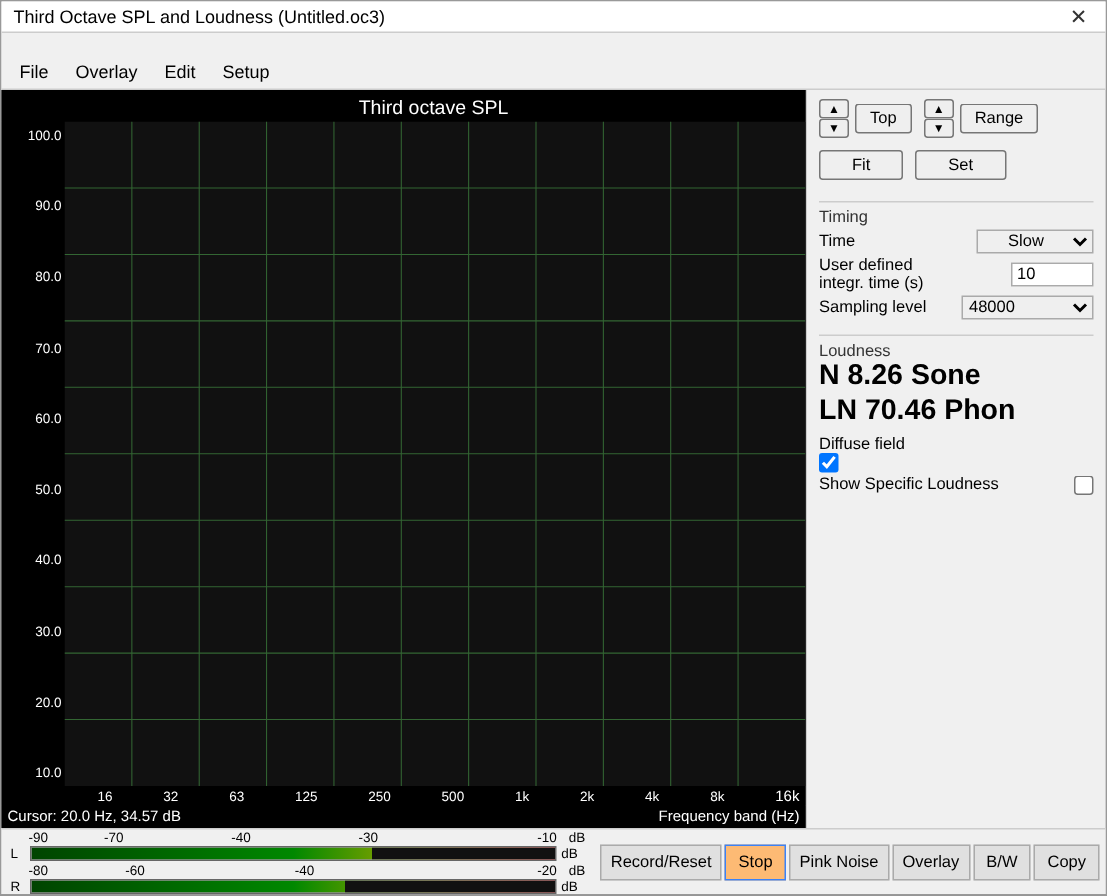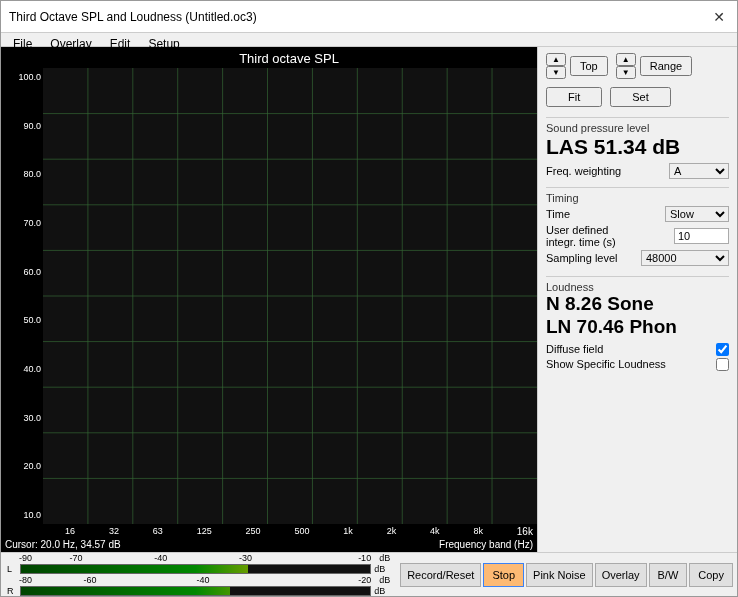--- a/index.html
+++ b/index.html
@@ -1,24 +1,24 @@
 <!DOCTYPE html>
 <html><head>
   <meta charset="utf-8">
   <style>
     * { margin: 0; padding: 0; box-sizing: border-box; }
     body { font-family: 'Segoe UI', Tahoma, Arial, sans-serif; font-size: 12px; background: #f0f0f0; width: 738px; height: 597px; overflow: hidden; }
     
     .window { width: 738px; height: 597px; background: #f0f0f0; border: 1px solid #999; display: flex; flex-direction: column; }
     
-    .title-bar { background: #fff; padding: 4px 8px; display: flex; align-items: center; justify-content: space-between; border-bottom: 1px solid #ccc; height: 32px; }
+    .title-bar { background: #fff; padding: 4px 8px; display: flex; align-items: center; justify-content: space-between; border-bottom: 1px solid #ccc; height: 21px; }
     .title-bar-text { font-size: 12px; color: #000; }
     .close-btn { width: 20px; height: 20px; display: flex; align-items: center; justify-content: center; cursor: pointer; font-size: 14px; color: #333; }
     
-    .menu-bar { display: flex; gap: 2px; padding: 2px 4px; background: #f0f0f0; border-bottom: 1px solid #ccc; height: 14px; align-items: flex-start; }
+    .menu-bar { display: flex; gap: 2px; padding: 2px 4px; background: #f0f0f0; border-bottom: 1px solid #ccc; height: 38px; align-items: flex-end; }
     .menu-item { padding: 2px 8px; cursor: pointer; font-size: 12px; }
     
     .main-content { display: flex; flex: 1; overflow: hidden; }
     
     .right-panel { width: 200px; background: #f0f0f0; padding: 6px 8px; display: flex; flex-direction: column; gap: 4px; border-left: 1px solid #ccc; overflow-y: auto; }
     
     .bottom-area { display: flex; align-items: center; height: 44px; background: #f0f0f0; border-top: 1px solid #ccc; }
     
     .full-chart { display: flex; flex-direction: column; flex: 1; background: #000; }
   </style>
@@ -149,40 +149,27 @@
           </div>
           <button style="padding:2px 8px;font-size:11px;cursor:pointer;">Range</button>
         </div>
       </div>
 
       <div style="display:flex; gap:8px; align-items:center; margin-bottom:6px;">
         <button style="padding:2px 20px;font-size:11px;cursor:pointer;">Fit</button>
         <button style="padding:2px 20px;font-size:11px;cursor:pointer;">Set</button>
       </div>
 
-      <div style="border-top:1px solid #ccc; padding-top:4px;">
-        <div style="font-size:11px;color:#333;">Sound pressure level</div>
-        <div style="font-size:21px;font-weight:bold;color:#000;line-height:1.2;">LAS 51.34 dB</div>
-
-        <div style="display:flex;align-items:center;justify-content:space-between;margin-top:4px;">
-          <span style="font-size:11px;">Freq. weighting</span>
-          <select style="font-size:11px;border:1px solid #aaa;width:60px;">
-            <option>A</option>
-            <option>C</option>
-            <option>Z</option>
-          </select>
-        </div>
-      </div>
 
       <div style="border-top:1px solid #ccc; padding-top:4px; margin-top:4px;">
         <div style="font-size:11px;color:#333;">Timing</div>
 
         <div style="display:flex;align-items:center;justify-content:space-between;margin:2px 0;">
           <span style="font-size:11px;">Time</span>
-          <select style="font-size:11px;border:1px solid #aaa;width:64px;">
+          <select style="font-size:11px;border:1px solid #aaa;width:78px;text-align:center;">
             <option>Slow</option>
             <option>Fast</option>
           </select>
         </div>
 
         <div style="display:flex;align-items:center;justify-content:space-between;margin:2px 0;">
           <span style="font-size:11px;max-width:90px;">User defined integr. time (s)</span>
           <input type="text" style="font-size: 11px; border: 1px solid rgb(170, 170, 170); width: 55px; padding: 1px 3px;" value="10">
         </div>
 
@@ -193,21 +180,21 @@
             <option>44100</option>
           </select>
         </div>
       </div>
 
       <div style="border-top:1px solid #ccc; padding-top:4px; margin-top:4px;">
         <div style="font-size:11px;color:#333;">Loudness</div>
         <div style="font-size:19px;font-weight:bold;color:#000;line-height:1.2;">N 8.26 Sone</div>
         <div style="font-size:19px;font-weight:bold;color:#000;line-height:1.2;">LN 70.46 Phon</div>
 
-        <div style="display:flex;align-items:flex-start;justify-content:space-between;margin:4px 0 2px 0;">
+        <div style="display:flex;align-items:flex-start;justify-content:space-between;margin:4px 0 2px 0;flex-direction:column;">
           <span style="font-size:11px;">Diffuse field</span>
           <input type="checkbox" checked="" style="">
         </div>
 
         <div style="display:flex;align-items:center;justify-content:space-between;margin:2px 0;">
           <span style="font-size:11px;">Show Specific Loudness</span>
           <input type="checkbox" style="">
         </div>
       </div>
 

